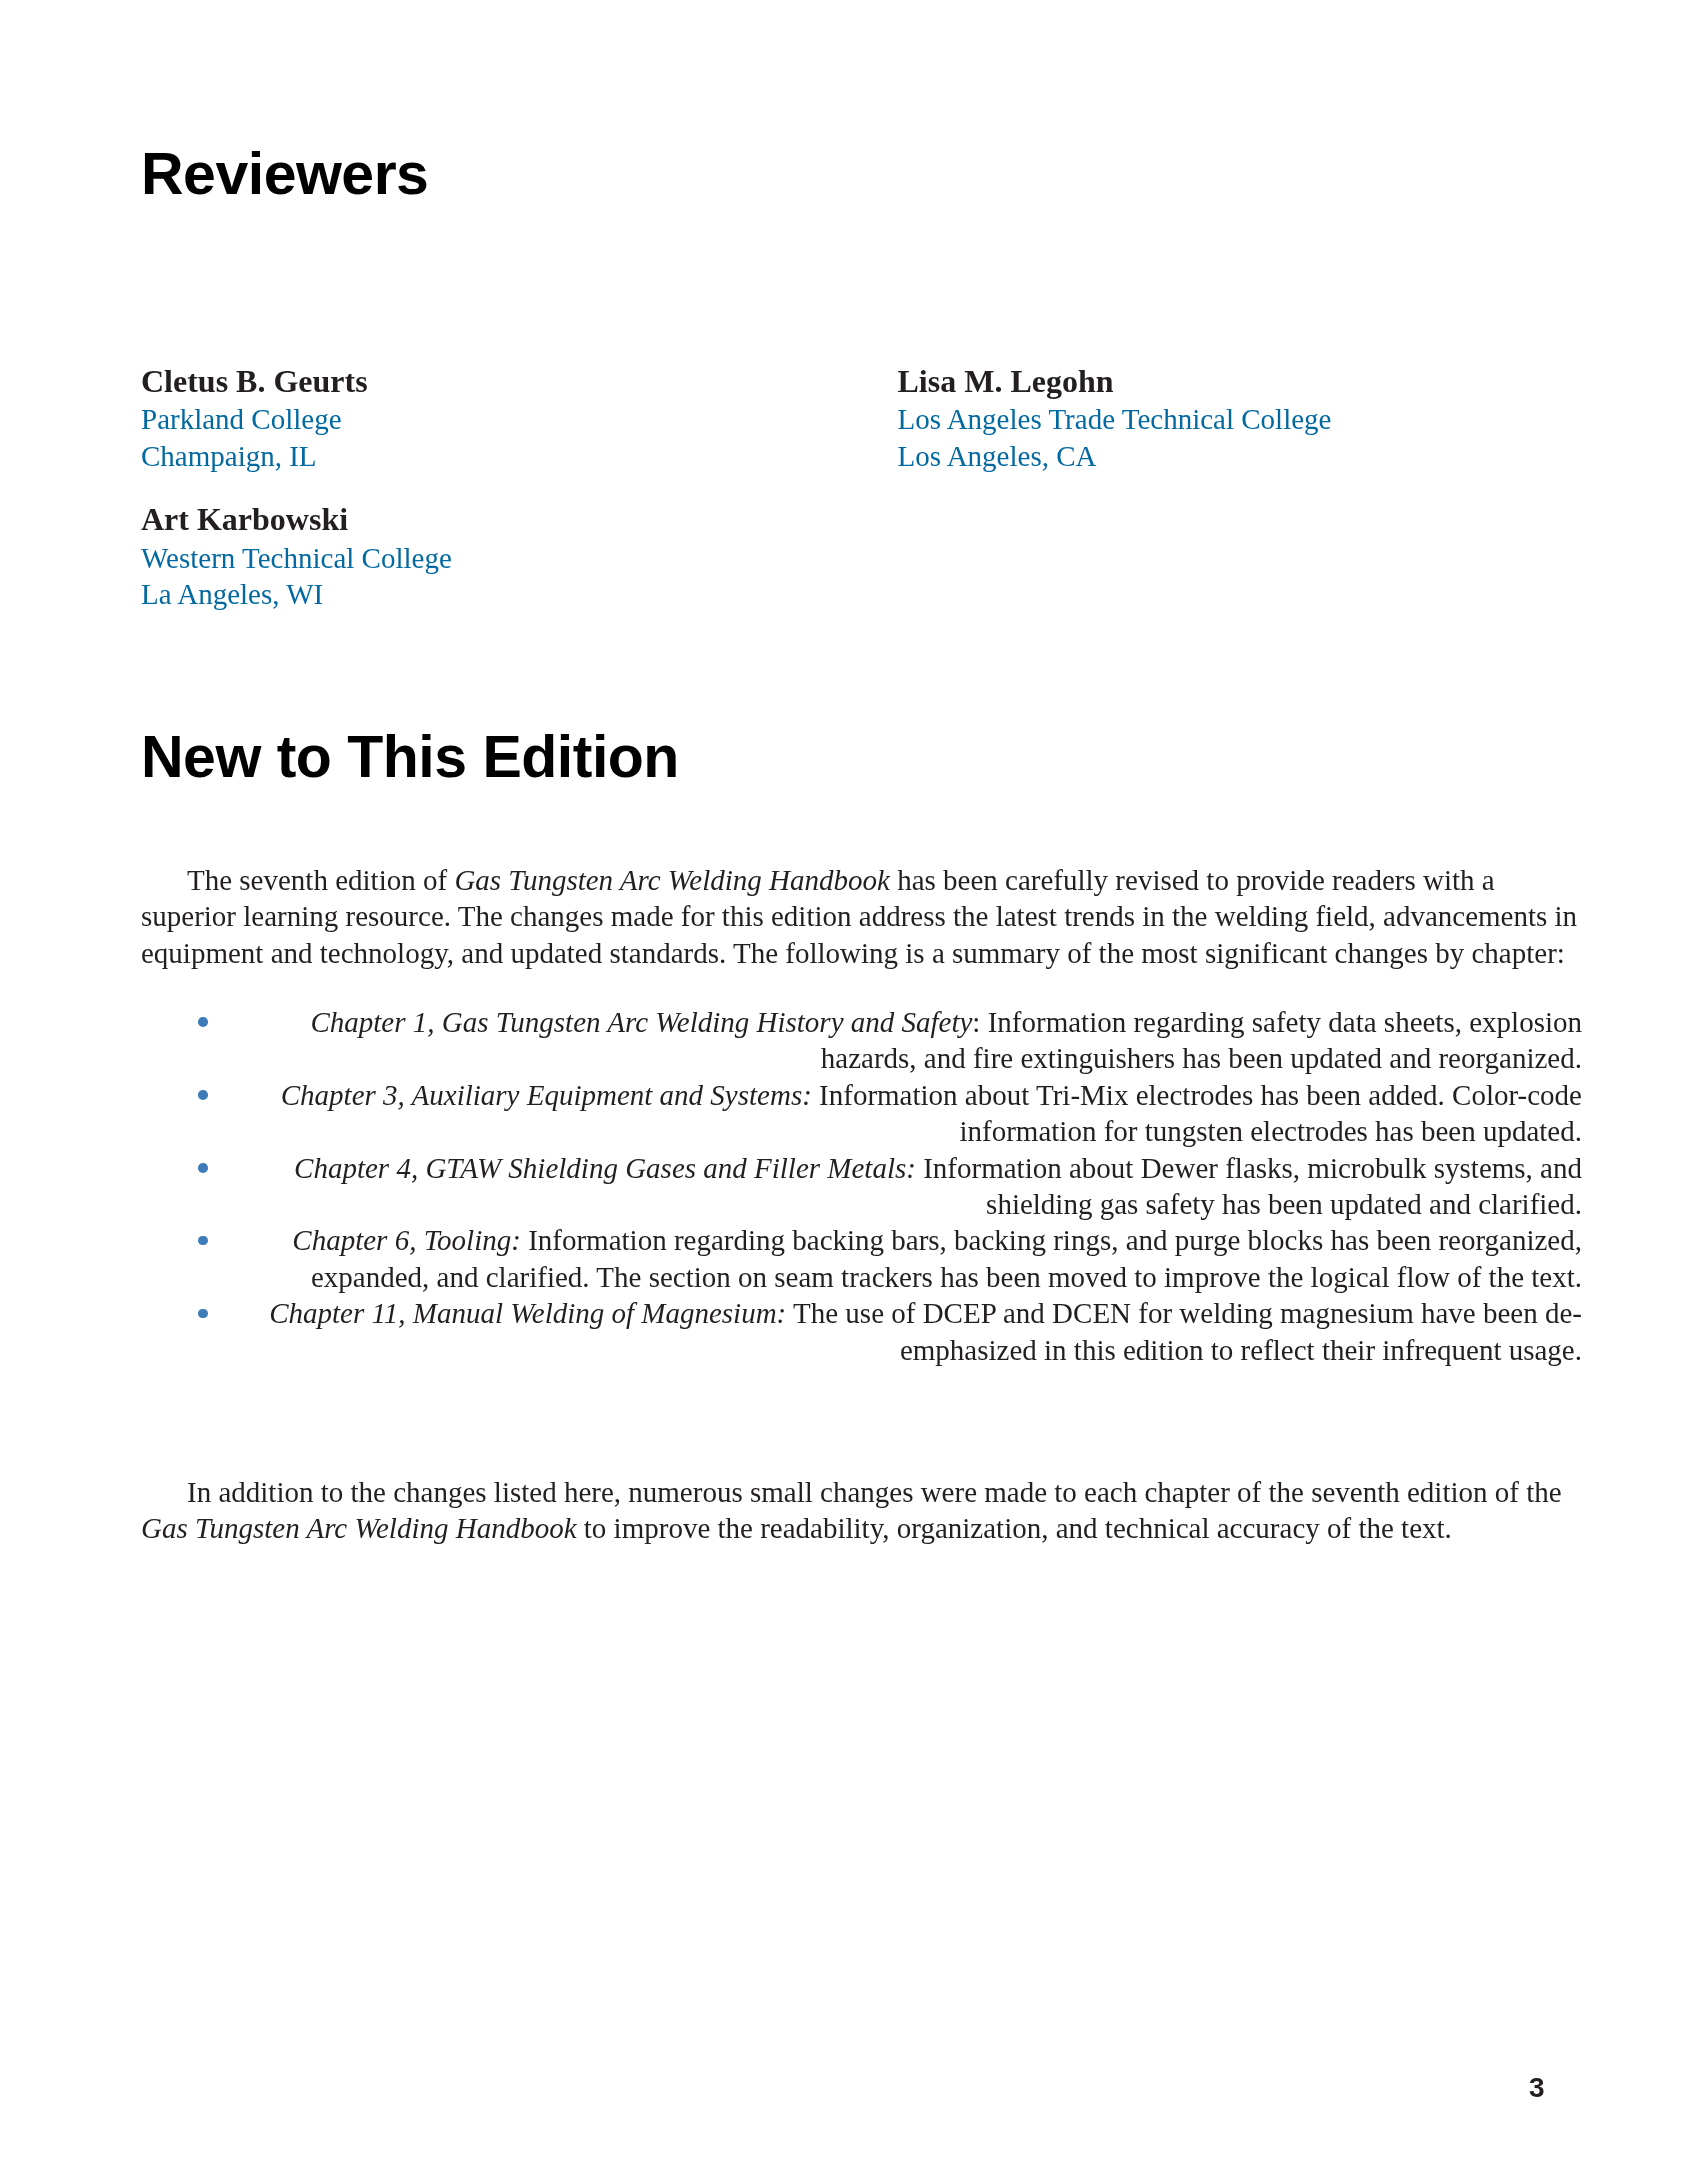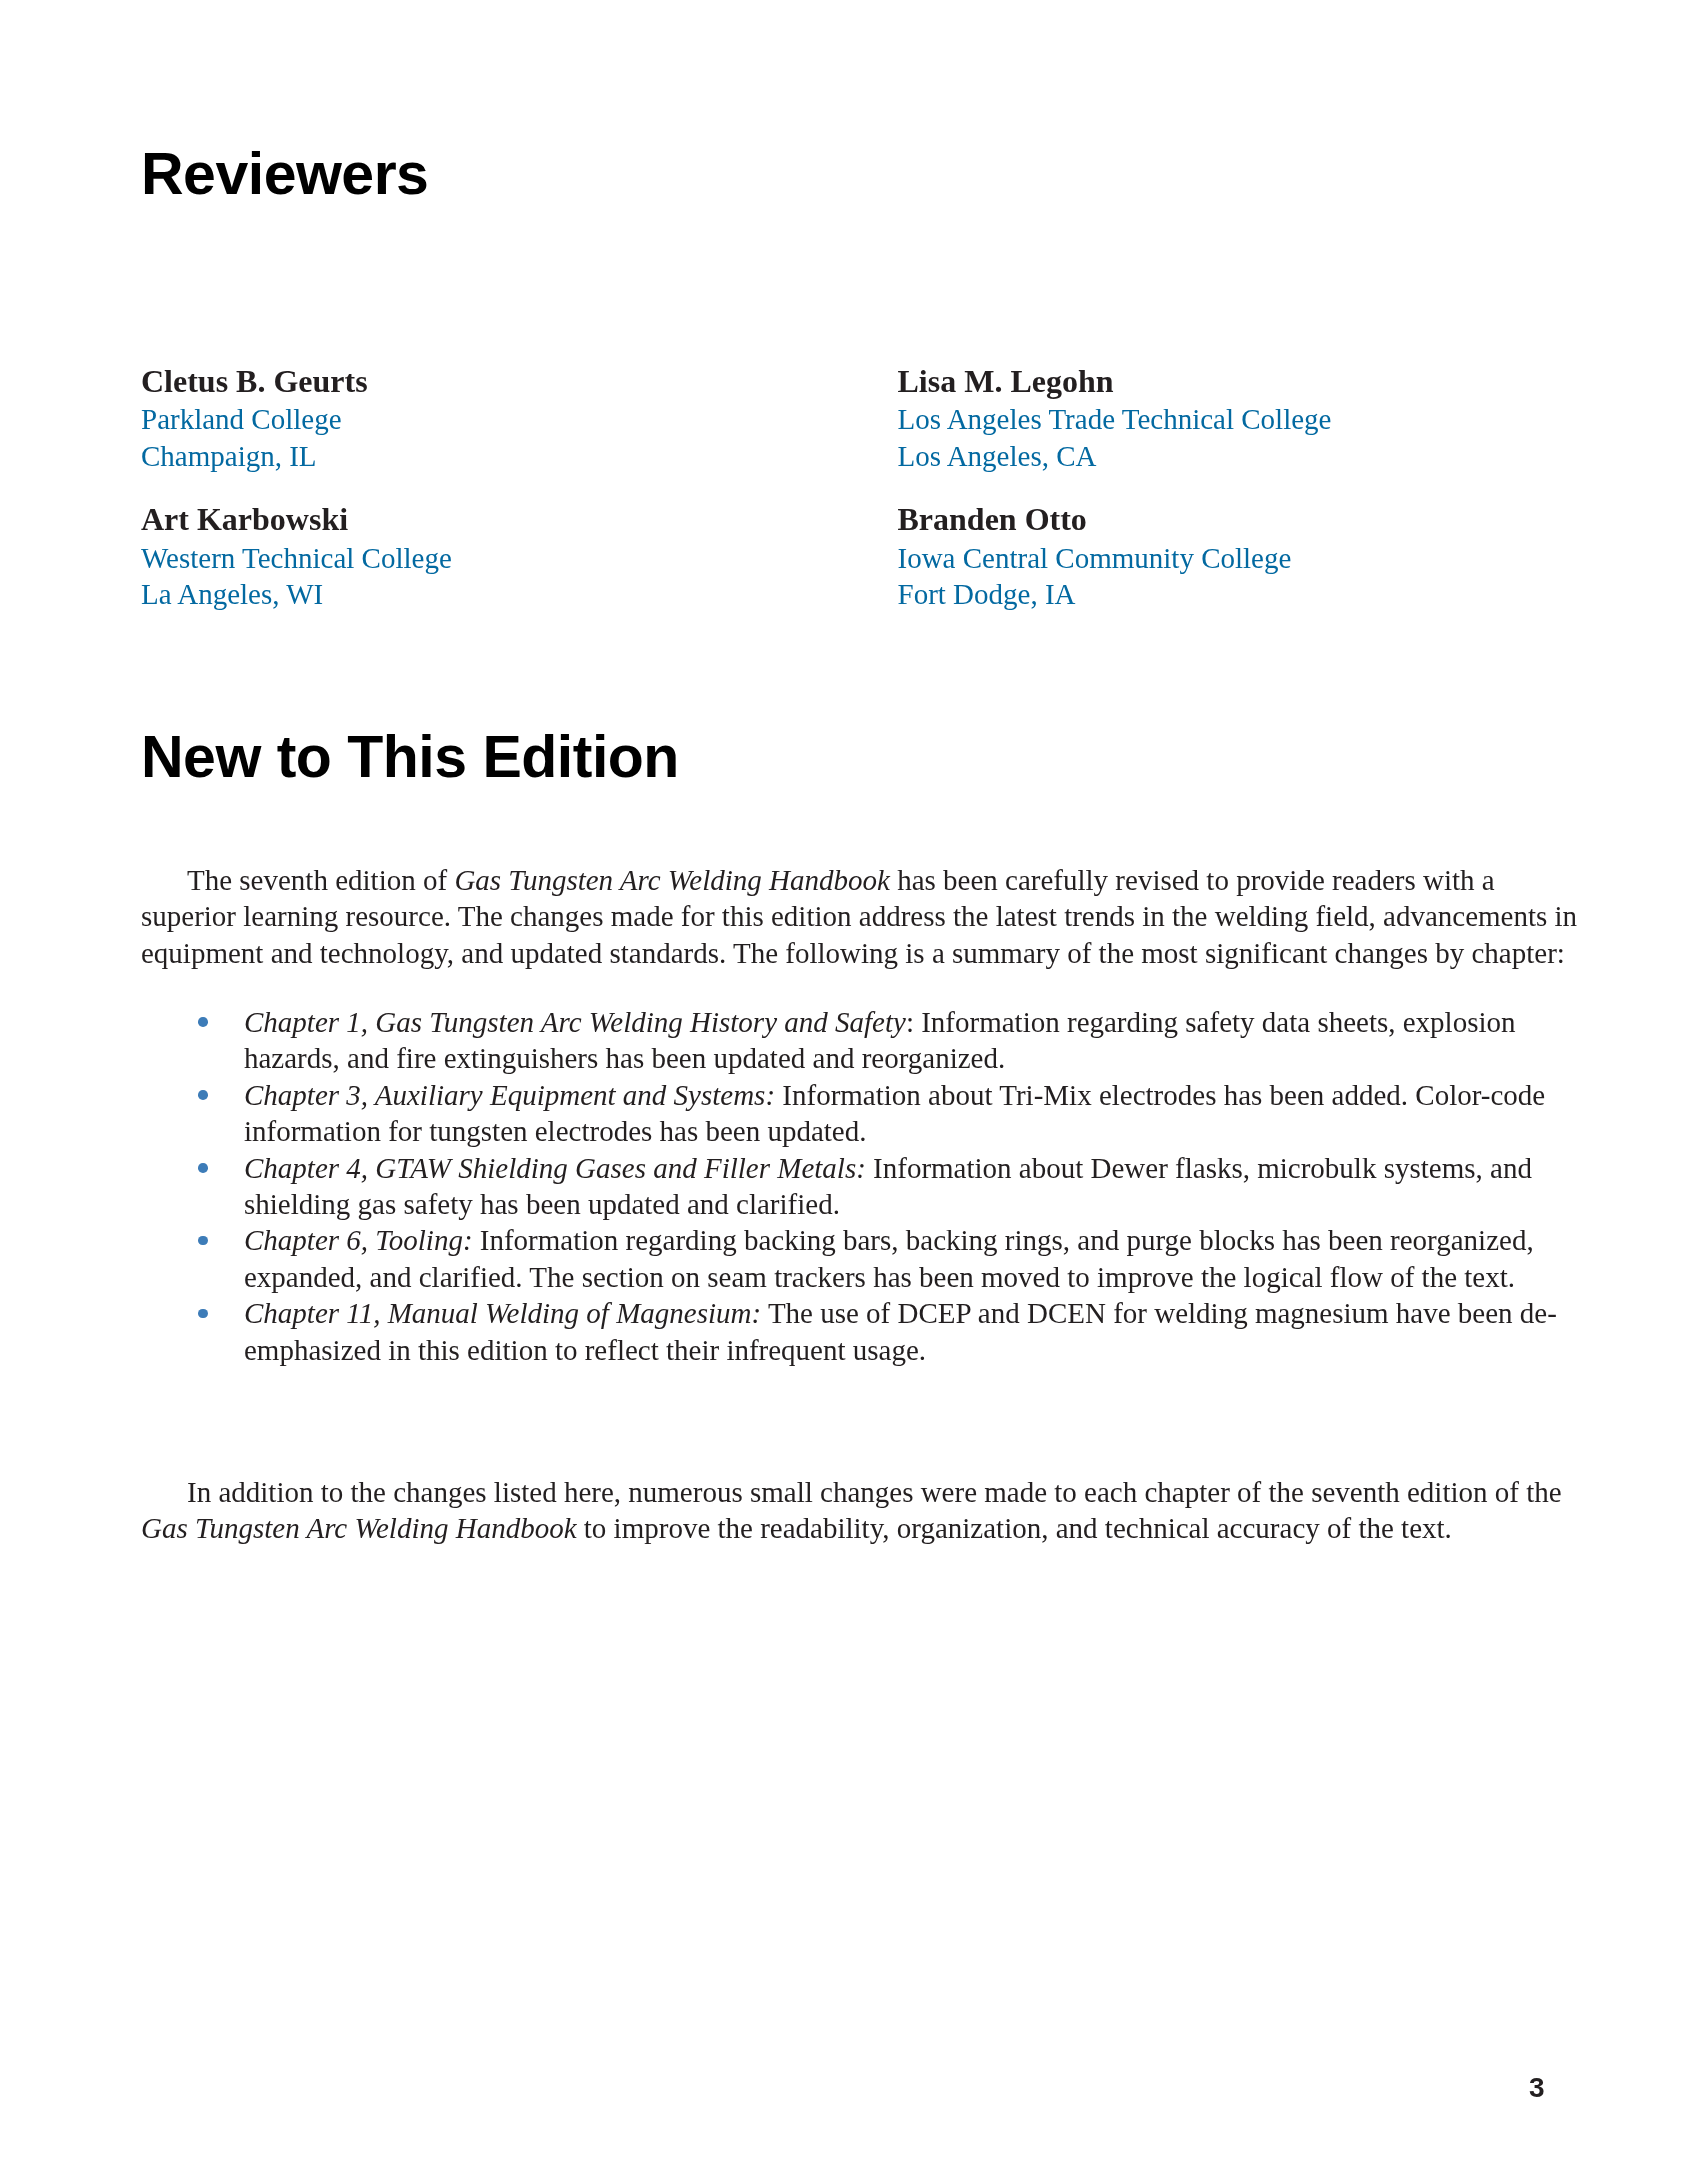--- a/index.html
+++ b/index.html
@@ -93,20 +93,21 @@
   }
 
   #changes-list {
     position: absolute;
     left: 141px;
     top: 1004px;
     width: 1441px;
     margin: 0;
     padding: 0;
     list-style: none;
+    text-align: right;
   }
   #changes-list li {
     position: relative;
     padding-left: 103px;
     font-size: 29px;
     line-height: 1.255;
     margin: 0 0 0 0;
     color: #231f20;
   }
   #changes-list li .bullet-dot {
@@ -162,25 +163,20 @@
         <div class="reviewer-city">Los Angeles, CA</div>
       </div>
     </div>
 
     <div class="reviewer-row">
       <div class="reviewer-col">
         <div class="reviewer-name">Art Karbowski</div>
         <div class="reviewer-school">Western Technical College</div>
         <div class="reviewer-city">La Angeles, WI</div>
       </div>
-      <div class="reviewer-col">
-        <div class="reviewer-name">Branden Otto</div>
-        <div class="reviewer-school">Iowa Central Community College</div>
-        <div class="reviewer-city">Fort Dodge, IA</div>
-      </div>
     </div>
 
   </div>
 
   <div id="heading-newedition-wrap">
     <h1 class="section-heading">New to This Edition</h1>
   </div>
 
   <div id="newedition-intro">
     <p class="body-para"><span class="indent"></span><span>The seventh edition of </span><span class="italic">Gas Tungsten Arc Welding Handbook</span><span> has been carefully revised to provide readers with a superior learning resource. The changes made for this edition address the latest trends in the welding field, advancements in equipment and technology, and updated standards. The following is a summary of the most significant changes by chapter:</span></p>

